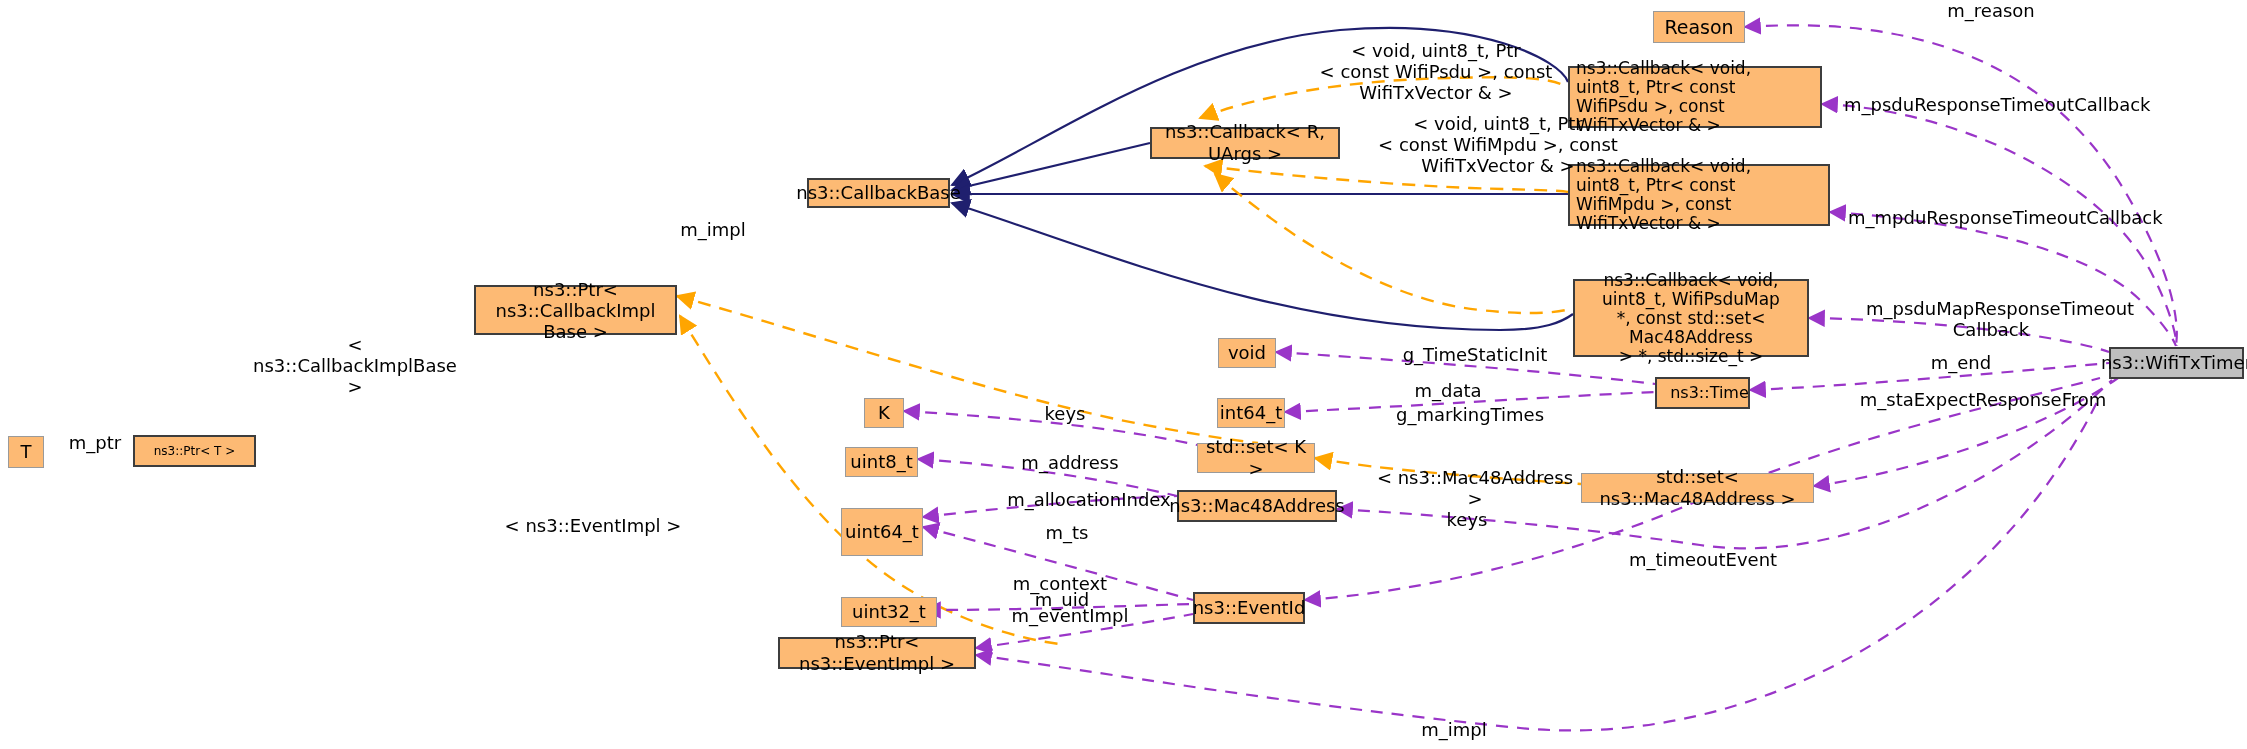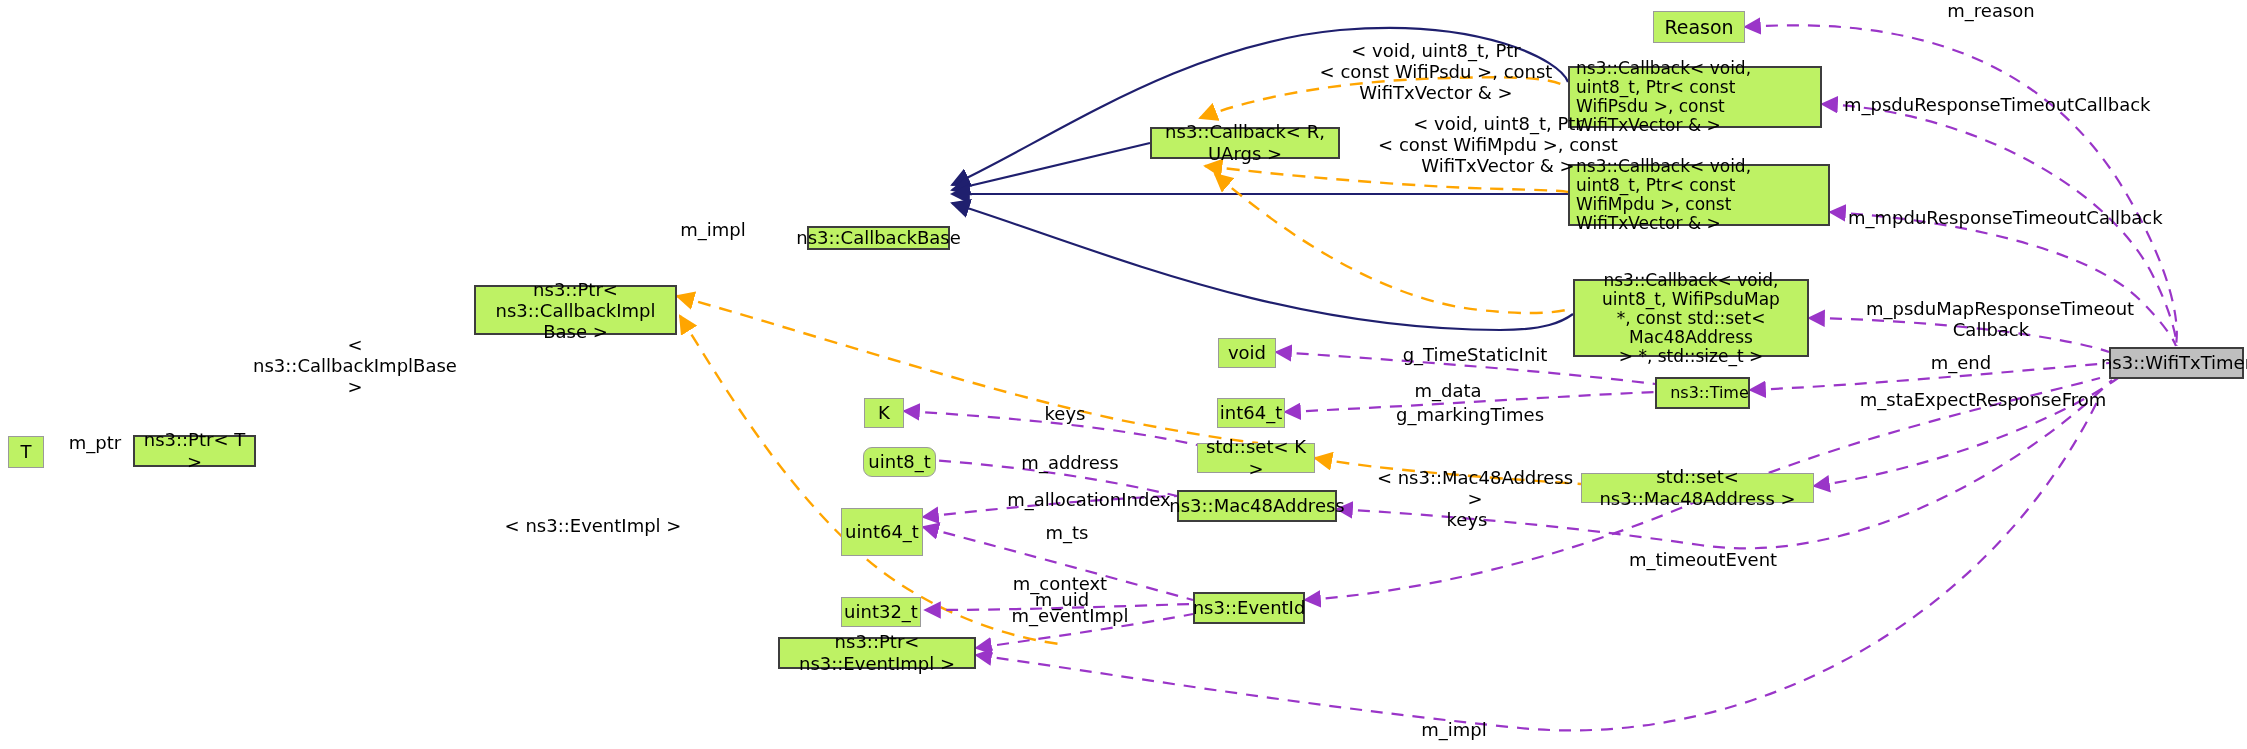--- a/index.html
+++ b/index.html
@@ -4,21 +4,21 @@
 <style>
   html,body{margin:0;padding:0;background:#ffffff;}
   body{font-family:"DejaVu Sans","Liberation Sans",sans-serif;}
   #diagram{position:relative;width:2247px;height:749px;background:#ffffff;overflow:hidden;}
   svg.edges{position:absolute;left:0;top:0;width:2247px;height:749px;pointer-events:none;}
   .node{
     position:absolute;
     box-sizing:border-box;
     display:flex;align-items:center;justify-content:center;
     text-align:center;
-    background:#bef264;
+    background:#fdba74;
     font-size:19px;
     line-height:22px;
     color:#000000;
     white-space:pre-line;
     padding:2px 6px;
   }
   .node.solid{border:2px solid #3d3d3d;}
   .node.light{border:1.5px solid #9a9a9a;}
   .node.current{border:2px solid #3d3d3d;background:#bfbfbf;}
   .elabel{
@@ -84,43 +84,43 @@
       <path d="M 976 655 C 1100 672 1300 706 1520 728 C 1750 750 1990 620 2098 400"></path>
       <path d="M 1305 600 C 1420 592 1560 560 1700 500 C 1860 432 2020 400 2100 378"></path>
     </g>
   </svg>
 
   <div class="node light" style="left:1653px;top:11px;width:92px;height:32px;">Reason</div>
   <div class="node solid" style="left:1568px;top:66px;width:254px;height:62px;font-size:17px;line-height:19px;justify-content:flex-start;text-align:left;">ns3::Callback&lt; void,
  uint8_t, Ptr&lt; const
  WifiPsdu &gt;, const WifiTxVector &amp; &gt;</div>
   <div class="node solid" style="left:1150px;top:127px;width:190px;height:32px;font-size:18px;">ns3::Callback&lt; R, UArgs &gt;</div>
-  <div class="node solid" style="left:807px;top:178px;width:143px;height:24px;font-size:18px;margin-top:48px;">ns3::CallbackBase</div>
+  <div class="node solid" style="left:807px;top:178px;width:143px;height:30px;font-size:18px;">ns3::CallbackBase</div>
   <div class="node solid" style="left:1568px;top:164px;width:262px;height:62px;font-size:17px;line-height:19px;justify-content:flex-start;text-align:left;">ns3::Callback&lt; void,
  uint8_t, Ptr&lt; const
  WifiMpdu &gt;, const WifiTxVector &amp; &gt;</div>
   <div class="node solid" style="left:1573px;top:279px;width:236px;height:78px;font-size:17px;line-height:19px;">ns3::Callback&lt; void,
  uint8_t, WifiPsduMap
  *, const std::set&lt; Mac48Address
  &gt; *, std::size_t &gt;</div>
   <div class="node solid" style="left:474px;top:285px;width:203px;height:50px;font-size:18px;line-height:21px;text-align:center;">ns3::Ptr&lt; ns3::CallbackImpl
 Base &gt;</div>
   <div class="node light" style="left:1218px;top:338px;width:58px;height:30px;font-size:18px;">void</div>
   <div class="node current" style="left:2109px;top:347px;width:135px;height:32px;font-size:18px;">ns3::WifiTxTimer</div>
   <div class="node solid" style="left:1655px;top:377px;width:95px;height:32px;font-size:16px;padding-left:20px;">ns3::Time</div>
   <div class="node light" style="left:1217px;top:398px;width:68px;height:30px;font-size:18px;">int64_t</div>
   <div class="node light" style="left:864px;top:398px;width:40px;height:30px;font-size:18px;">K</div>
   <div class="node light" style="left:8px;top:436px;width:36px;height:32px;font-size:18px;">T</div>
-  <div class="node solid" style="left:133px;top:435px;width:123px;height:32px;font-size:18px;">ns3::Ptr&lt; T &gt;</div>
-  <div class="node light" style="left:863px;top:447px;width:73px;height:30px;font-size:18px;border-radius:9px;">uint8_t</div>
+  <div class="node solid" style="left:133px;top:435px;width:123px;height:32px;font-size:12px;">ns3::Ptr&lt; T &gt;</div>
+  <div class="node light" style="left:845px;top:447px;width:73px;height:30px;font-size:18px;">uint8_t</div>
   <div class="node light" style="left:1197px;top:443px;width:118px;height:30px;font-size:18px;">std::set&lt; K &gt;</div>
   <div class="node light" style="left:1581px;top:473px;width:233px;height:30px;font-size:18px;">std::set&lt; ns3::Mac48Address &gt;</div>
   <div class="node solid" style="left:1177px;top:490px;width:160px;height:32px;font-size:18px;">ns3::Mac48Address</div>
   <div class="node light" style="left:841px;top:508px;width:82px;height:48px;font-size:18px;">uint64_t</div>
-  <div class="node light" style="left:841px;top:597px;width:80px;height:30px;font-size:18px;">uint32_t</div>
+  <div class="node light" style="left:841px;top:597px;width:96px;height:30px;font-size:18px;">uint32_t</div>
   <div class="node solid" style="left:1193px;top:592px;width:112px;height:32px;font-size:18px;">ns3::EventId</div>
   <div class="node solid" style="left:778px;top:637px;width:198px;height:32px;font-size:18px;">ns3::Ptr&lt; ns3::EventImpl &gt;</div>
 
   <div class="elabel" style="left:1921px;top:0px;width:140px;">m_reason</div>
   <div class="elabel" style="left:1312px;top:40px;width:248px;">&lt; void, uint8_t, Ptr
 &lt; const WifiPsdu &gt;, const
  WifiTxVector &amp; &gt;</div>
   <div class="elabel" style="left:1844px;top:94px;width:290px;">m_psduResponseTimeoutCallback</div>
   <div class="elabel" style="left:1374px;top:113px;width:248px;">&lt; void, uint8_t, Ptr
 &lt; const WifiMpdu &gt;, const

